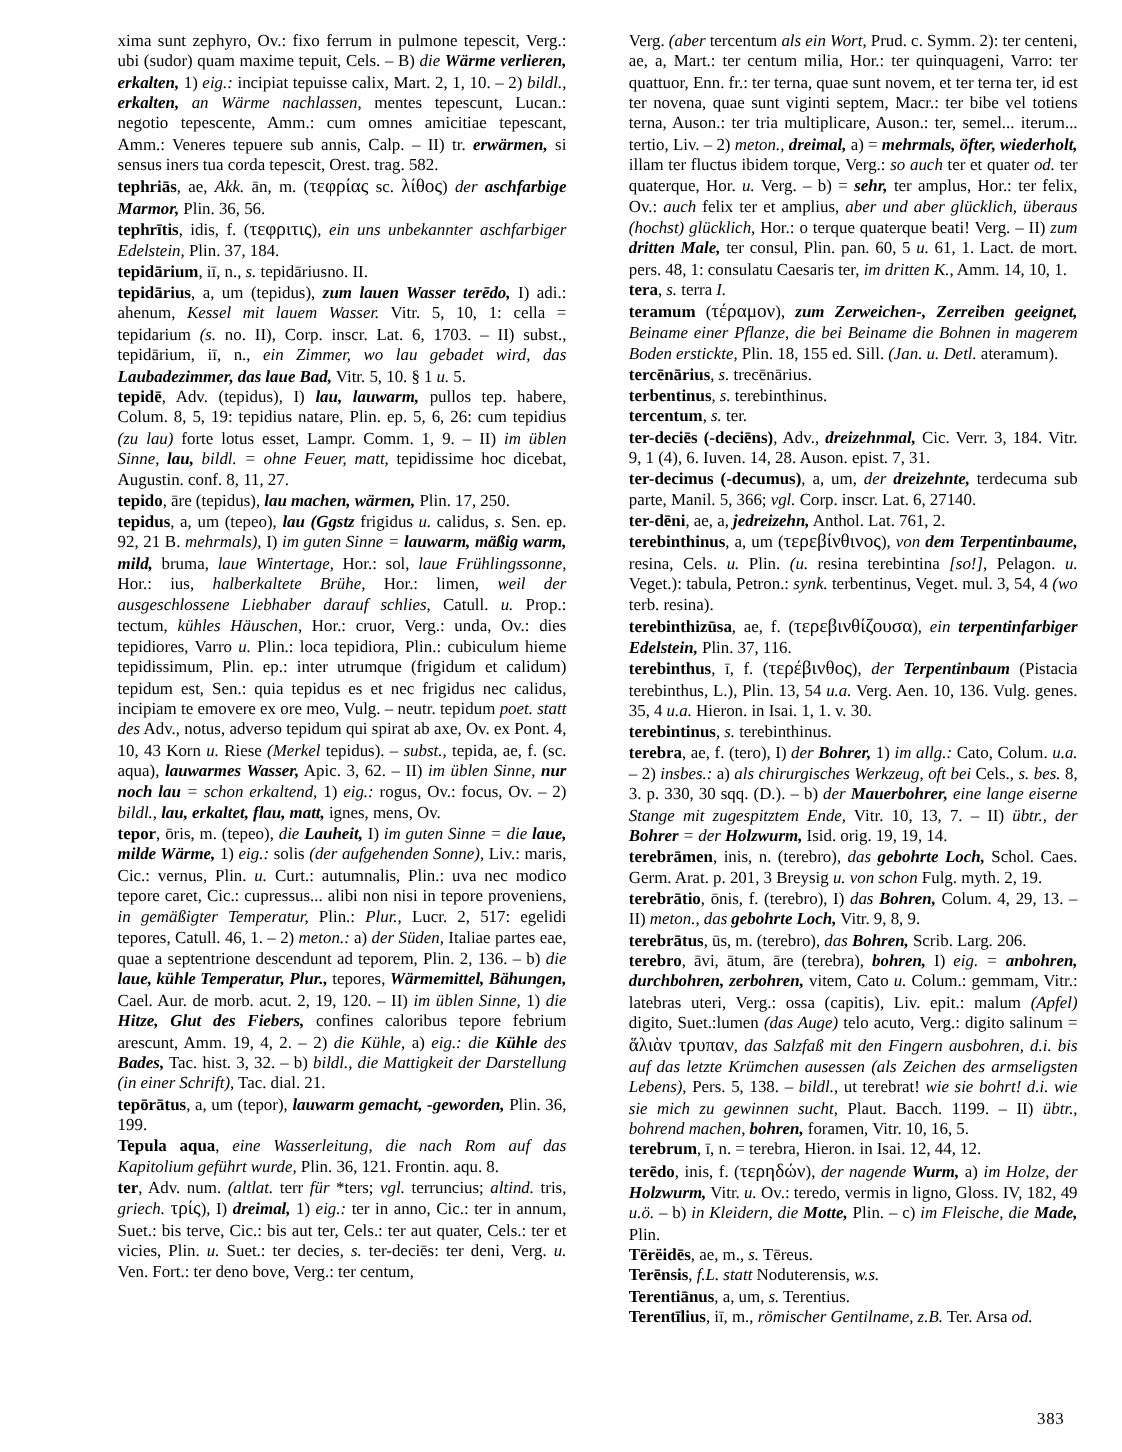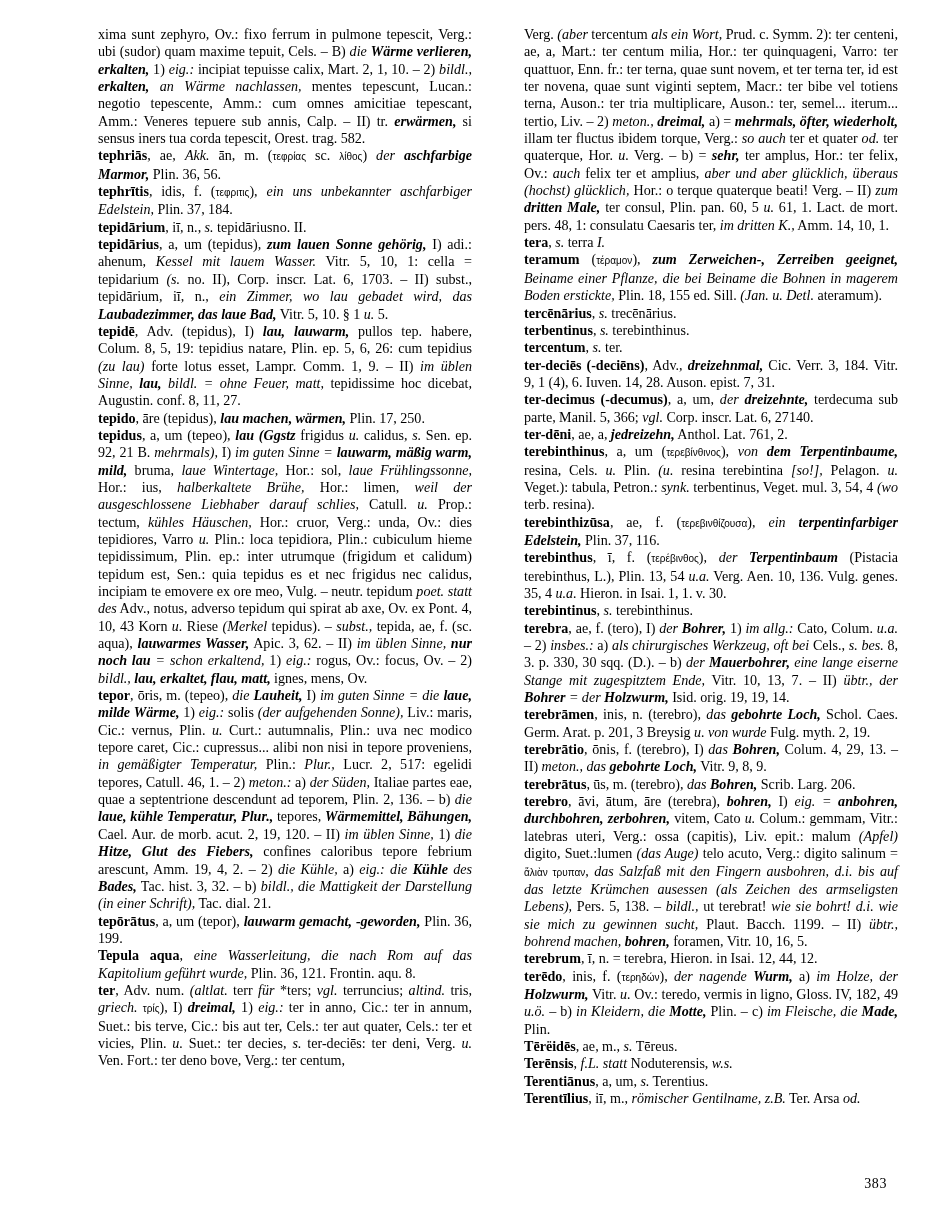--- a/index.html
+++ b/index.html
@@ -44,42 +44,42 @@
     word-spacing: -0.1px;
   }
   .entry.hang {
     text-indent: 0;
   }
   
   .cont { text-indent: 0; }
 
   b { font-weight: bold; }
   i { font-style: italic; }
-  .gr { font-family: Liberation Sans, sans-serif; font-size: 10px; font-style: normal; }
+  .gr { font-family: Liberation Serif, serif; font-size: 16px; font-style: normal; }
 
   .folio {
     position: absolute;
     right: 48px;
     bottom: 18px;
     font-size: 14px;
     font-family: "Liberation Serif", "DejaVu Serif", serif;
     letter-spacing: 0.6px;
   }
 </style>
 </head>
 <body>
 
 <div class="page">
   <div class="columns">
     <div class="col" id="left-col">
         <div class="entry cont">xima sunt zephyro, Ov.: fixo ferrum in pulmone tepescit, Verg.: ubi (sudor) quam maxime tepuit, Cels. – B) <i>die <b>Wärme verlieren, erkalten,</b></i> 1) <i>eig.:</i> incipiat tepuisse calix, Mart. 2, 1, 10. – 2) <i>bildl., <b>erkalten,</b> an Wärme nachlassen,</i> mentes tepescunt, Lucan.: negotio tepescente, Amm.: cum omnes amicitiae tepescant, Amm.: Veneres tepuere sub annis, Calp. – II) tr. <b><i>erwärmen,</i></b> si sensus iners tua corda tepescit, Orest. trag. 582.</div>
         <div class="entry hang"><b>tephriās</b>, ae, <i>Akk.</i> ān, m. (<span class="gr">τεφρίας</span> sc. <span class="gr">λίθος</span>) <i>der <b>aschfarbige Marmor,</b></i> Plin. 36, 56.</div>
         <div class="entry hang"><b>tephrītis</b>, idis, f. (<span class="gr">τεφριτις</span>), <i>ein uns unbekannter aschfarbiger Edelstein,</i> Plin. 37, 184.</div>
         <div class="entry hang"><b>tepidārium</b>, iī, n., <i>s.</i> tepidāriusno. II.</div>
-        <div class="entry hang"><b>tepidārius</b>, a, um (tepidus), <b><i>zum lauen Sonne gehörig,</i></b> I) adi.: ahenum, <i>Kessel mit lauem Wasser.</i> Vitr. 5, 10, 1: cella = tepidarium <i>(s.</i> no. II), Corp. inscr. Lat. 6, 1703. – II) subst., tepidārium, iī, n., <i>ein Zimmer, wo lau gebadet wird, das <b>Laubadezimmer, das laue Bad,</b></i> Vitr. 5, 10. § 1 <i>u.</i> 5.</div>
+        <div class="entry hang"><b>tepidārius</b>, a, um (tepidus), <b><i>zum lauen Wasser terēdo,</i></b> I) adi.: ahenum, <i>Kessel mit lauem Wasser.</i> Vitr. 5, 10, 1: cella = tepidarium <i>(s.</i> no. II), Corp. inscr. Lat. 6, 1703. – II) subst., tepidārium, iī, n., <i>ein Zimmer, wo lau gebadet wird, das <b>Laubadezimmer, das laue Bad,</b></i> Vitr. 5, 10. § 1 <i>u.</i> 5.</div>
         <div class="entry hang"><b>tepidē</b>, Adv. (tepidus), I) <b><i>lau, lauwarm,</i></b> pullos tep. habere, Colum. 8, 5, 19: tepidius natare, Plin. ep. 5, 6, 26: cum tepidius <i>(zu lau)</i> forte lotus esset, Lampr. Comm. 1, 9. – II) <i>im üblen Sinne, <b>lau,</b> bildl. = ohne Feuer, matt,</i> tepidissime hoc dicebat, Augustin. conf. 8, 11, 27.</div>
         <div class="entry hang"><b>tepido</b>, āre (tepidus), <b><i>lau machen, wärmen,</i></b> Plin. 17, 250.</div>
         <div class="entry hang"><b>tepidus</b>, a, um (tepeo), <b><i>lau (Ggstz</i></b> frigidus <i>u.</i> calidus, <i>s.</i> Sen. ep. 92, 21 B. <i>mehrmals),</i> I) <i>im guten Sinne =</i> <b><i>lauwarm, mäßig warm, mild,</i></b> bruma, <i>laue Wintertage,</i> Hor.: sol, <i>laue Frühlingssonne,</i> Hor.: ius, <i>halberkaltete Brühe,</i> Hor.: limen, <i>weil der ausgeschlossene Liebhaber darauf schlies,</i> Catull. <i>u.</i> Prop.: tectum, <i>kühles Häuschen,</i> Hor.: cruor, Verg.: unda, Ov.: dies tepidiores, Varro <i>u.</i> Plin.: loca tepidiora, Plin.: cubiculum hieme tepidissimum, Plin. ep.: inter utrumque (frigidum et calidum) tepidum est, Sen.: quia tepidus es et nec frigidus nec calidus, incipiam te emovere ex ore meo, Vulg. – neutr. tepidum <i>poet. statt des</i> Adv., notus, adverso tepidum qui spirat ab axe, Ov. ex Pont. 4, 10, 43 Korn <i>u.</i> Riese <i>(Merkel</i> tepidus). – <i>subst.,</i> tepida, ae, f. (sc. aqua), <b><i>lauwarmes Wasser,</i></b> Apic. 3, 62. – II) <i>im üblen Sinne, <b>nur noch lau</b> = schon erkaltend,</i> 1) <i>eig.:</i> rogus, Ov.: focus, Ov. – 2) <i>bildl., <b>lau, erkaltet, flau, matt,</b></i> ignes, mens, Ov.</div>
         <div class="entry hang"><b>tepor</b>, ōris, m. (tepeo), <i>die <b>Lauheit,</b></i> I) <i>im guten Sinne = die <b>laue, milde Wärme,</b></i> 1) <i>eig.:</i> solis <i>(der aufgehenden Sonne),</i> Liv.: maris, Cic.: vernus, Plin. <i>u.</i> Curt.: autumnalis, Plin.: uva nec modico tepore caret, Cic.: cupressus... alibi non nisi in tepore proveniens, <i>in gemäßigter Temperatur,</i> Plin.: <i>Plur.,</i> Lucr. 2, 517: egelidi tepores, Catull. 46, 1. – 2) <i>meton.:</i> a) <i>der Süden,</i> Italiae partes eae, quae a septentrione descendunt ad teporem, Plin. 2, 136. – b) <i>die <b>laue, kühle Temperatur, Plur.,</b></i> tepores, <b><i>Wärmemittel, Bähungen,</i></b> Cael. Aur. de morb. acut. 2, 19, 120. – II) <i>im üblen Sinne,</i> 1) <i>die <b>Hitze, Glut des Fiebers,</b></i> confines caloribus tepore febrium arescunt, Amm. 19, 4, 2. – 2) <i>die Kühle,</i> a) <i>eig.: die <b>Kühle</b> des <b>Bades,</b></i> Tac. hist. 3, 32. – b) <i>bildl., die Mattigkeit der Darstellung (in einer Schrift),</i> Tac. dial. 21.</div>
         <div class="entry hang"><b>tepōrātus</b>, a, um (tepor), <b><i>lauwarm gemacht, -geworden,</i></b> Plin. 36, 199.</div>
         <div class="entry hang"><b>Tepula aqua</b>, <i>eine Wasserleitung, die nach Rom auf das Kapitolium geführt wurde,</i> Plin. 36, 121. Frontin. aqu. 8.</div>
         <div class="entry hang"><b>ter</b>, Adv. num. <i>(altlat.</i> terr <i>für</i> *ters; <i>vgl.</i> terruncius; <i>altind.</i> tris, <i>griech.</i> <span class="gr">τρίς</span>), I) <b><i>dreimal,</i></b> 1) <i>eig.:</i> ter in anno, Cic.: ter in annum, Suet.: bis terve, Cic.: bis aut ter, Cels.: ter aut quater, Cels.: ter et vicies, Plin. <i>u.</i> Suet.: ter decies, <i>s.</i> ter-deciēs: ter deni, Verg. <i>u.</i> Ven. Fort.: ter deno bove, Verg.: ter centum,</div>
       </div>
     <div class="col" id="right-col">
         <div class="entry cont">Verg. <i>(aber</i> tercentum <i>als ein Wort,</i> Prud. c. Symm. 2): ter centeni, ae, a, Mart.: ter centum milia, Hor.: ter quinquageni, Varro: ter quattuor, Enn. fr.: ter terna, quae sunt novem, et ter terna ter, id est ter novena, quae sunt viginti septem, Macr.: ter bibe vel totiens terna, Auson.: ter tria multiplicare, Auson.: ter, semel... iterum... tertio, Liv. – 2) <i>meton.,</i> <b><i>dreimal,</i></b> a) = <b><i>mehrmals, öfter, wiederholt,</i></b> illam ter fluctus ibidem torque, Verg.: <i>so auch</i> ter et quater <i>od.</i> ter quaterque, Hor. <i>u.</i> Verg. – b) = <b><i>sehr,</i></b> ter amplus, Hor.: ter felix, Ov.: <i>auch</i> felix ter et amplius, <i>aber und aber glücklich, überaus (hochst) glücklich,</i> Hor.: o terque quaterque beati! Verg. – II) <i>zum <b>dritten Male,</b></i> ter consul, Plin. pan. 60, 5 <i>u.</i> 61, 1. Lact. de mort. pers. 48, 1: consulatu Caesaris ter, <i>im dritten K.,</i> Amm. 14, 10, 1.</div>
@@ -89,21 +89,21 @@
         <div class="entry hang"><b>terbentinus</b>, <i>s.</i> terebinthinus.</div>
         <div class="entry hang"><b>tercentum</b>, <i>s.</i> ter.</div>
         <div class="entry hang"><b>ter-deciēs (-deciēns)</b>, Adv., <b><i>dreizehnmal,</i></b> Cic. Verr. 3, 184. Vitr. 9, 1 (4), 6. Iuven. 14, 28. Auson. epist. 7, 31.</div>
         <div class="entry hang"><b>ter-decimus (-decumus)</b>, a, um, <i>der <b>dreizehnte,</b></i> terdecuma sub parte, Manil. 5, 366; <i>vgl.</i> Corp. inscr. Lat. 6, 27140.</div>
         <div class="entry hang"><b>ter-dēni</b>, ae, a, <b><i>jedreizehn,</i></b> Anthol. Lat. 761, 2.</div>
         <div class="entry hang"><b>terebinthinus</b>, a, um (<span class="gr">τερεβίνθινος</span>), <i>von <b>dem Terpentinbaume,</b></i> resina, Cels. <i>u.</i> Plin. <i>(u.</i> resina terebintina <i>[so!],</i> Pelagon. <i>u.</i> Veget.): tabula, Petron.: <i>synk.</i> terbentinus, Veget. mul. 3, 54, 4 <i>(wo</i> terb. resina).</div>
         <div class="entry hang"><b>terebinthizūsa</b>, ae, f. (<span class="gr">τερεβινθίζουσα</span>), <i>ein <b>terpentinfarbiger Edelstein,</b></i> Plin. 37, 116.</div>
         <div class="entry hang"><b>terebinthus</b>, ī, f. (<span class="gr">τερέβινθος</span>), <i>der <b>Terpentinbaum</b></i> (Pistacia terebinthus, L.), Plin. 13, 54 <i>u.a.</i> Verg. Aen. 10, 136. Vulg. genes. 35, 4 <i>u.a.</i> Hieron. in Isai. 1, 1. v. 30.</div>
         <div class="entry hang"><b>terebintinus</b>, <i>s.</i> terebinthinus.</div>
         <div class="entry hang"><b>terebra</b>, ae, f. (tero), I) <i>der <b>Bohrer,</b></i> 1) <i>im allg.:</i> Cato, Colum. <i>u.a.</i> – 2) <i>insbes.:</i> a) <i>als chirurgisches Werkzeug, oft bei</i> Cels., <i>s. bes.</i> 8, 3. p. 330, 30 sqq. (D.). – b) <i>der <b>Mauerbohrer,</b> eine lange eiserne Stange mit zugespitztem Ende,</i> Vitr. 10, 13, 7. – II) <i>übtr., der <b>Bohrer</b> = der <b>Holzwurm,</b></i> Isid. orig. 19, 19, 14.</div>
-        <div class="entry hang"><b>terebrāmen</b>, inis, n. (terebro), <i>das <b>gebohrte Loch,</b></i> Schol. Caes. Germ. Arat. p. 201, 3 Breysig <i>u. von wurde</i> Fulg. myth. 2, 19.</div>
+        <div class="entry hang"><b>terebrāmen</b>, inis, n. (terebro), <i>das <b>gebohrte Loch,</b></i> Schol. Caes. Germ. Arat. p. 201, 3 Breysig <i>u. von schon</i> Fulg. myth. 2, 19.</div>
         <div class="entry hang"><b>terebrātio</b>, ōnis, f. (terebro), I) <i>das <b>Bohren,</b></i> Colum. 4, 29, 13. – II) <i>meton., das <b>gebohrte Loch,</b></i> Vitr. 9, 8, 9.</div>
         <div class="entry hang"><b>terebrātus</b>, ūs, m. (terebro), <i>das <b>Bohren,</b></i> Scrib. Larg. 206.</div>
         <div class="entry hang"><b>terebro</b>, āvi, ātum, āre (terebra), <b><i>bohren,</i></b> I) <i>eig. = <b>anbohren, durchbohren, zerbohren,</b></i> vitem, Cato <i>u.</i> Colum.: gemmam, Vitr.: latebras uteri, Verg.: ossa (capitis), Liv. epit.: malum <i>(Apfel)</i> digito, Suet.:lumen <i>(das Auge)</i> telo acuto, Verg.: digito salinum = <span class="gr">ἅλιὰν τρυπαν</span>, <i>das Salzfaß mit den Fingern ausbohren, d.i. bis auf das letzte Krümchen ausessen (als Zeichen des armseligsten Lebens),</i> Pers. 5, 138. – <i>bildl.,</i> ut terebrat! <i>wie sie bohrt! d.i. wie sie mich zu gewinnen sucht,</i> Plaut. Bacch. 1199. – II) <i>übtr., bohrend machen, <b>bohren,</b></i> foramen, Vitr. 10, 16, 5.</div>
         <div class="entry hang"><b>terebrum</b>, ī, n. = terebra, Hieron. in Isai. 12, 44, 12.</div>
         <div class="entry hang"><b>terēdo</b>, inis, f. (<span class="gr">τερηδών</span>), <i>der nagende <b>Wurm,</b></i> a) <i>im Holze, der <b>Holzwurm,</b></i> Vitr. <i>u.</i> Ov.: teredo, vermis in ligno, Gloss. IV, 182, 49 <i>u.ö.</i> – b) <i>in Kleidern, die <b>Motte,</b></i> Plin. – c) <i>im Fleische, die <b>Made,</b></i> Plin.</div>
         <div class="entry hang"><b>Tērëidēs</b>, ae, m., <i>s.</i> Tēreus.</div>
         <div class="entry hang"><b>Terēnsis</b>, <i>f.L. statt</i> Noduterensis, <i>w.s.</i></div>
         <div class="entry hang"><b>Terentiānus</b>, a, um, <i>s.</i> Terentius.</div>
         <div class="entry hang"><b>Terentīlius</b>, iī, m., <i>römischer Gentilname, z.B.</i> Ter. Arsa <i>od.</i></div>
       </div>

